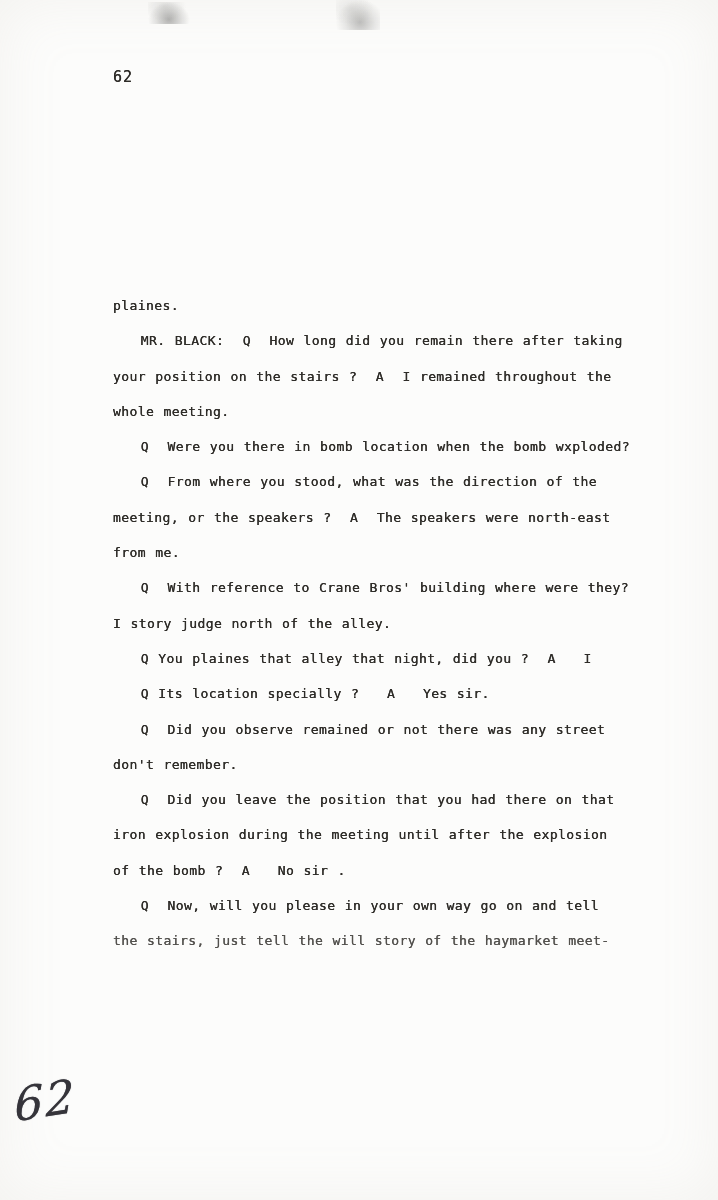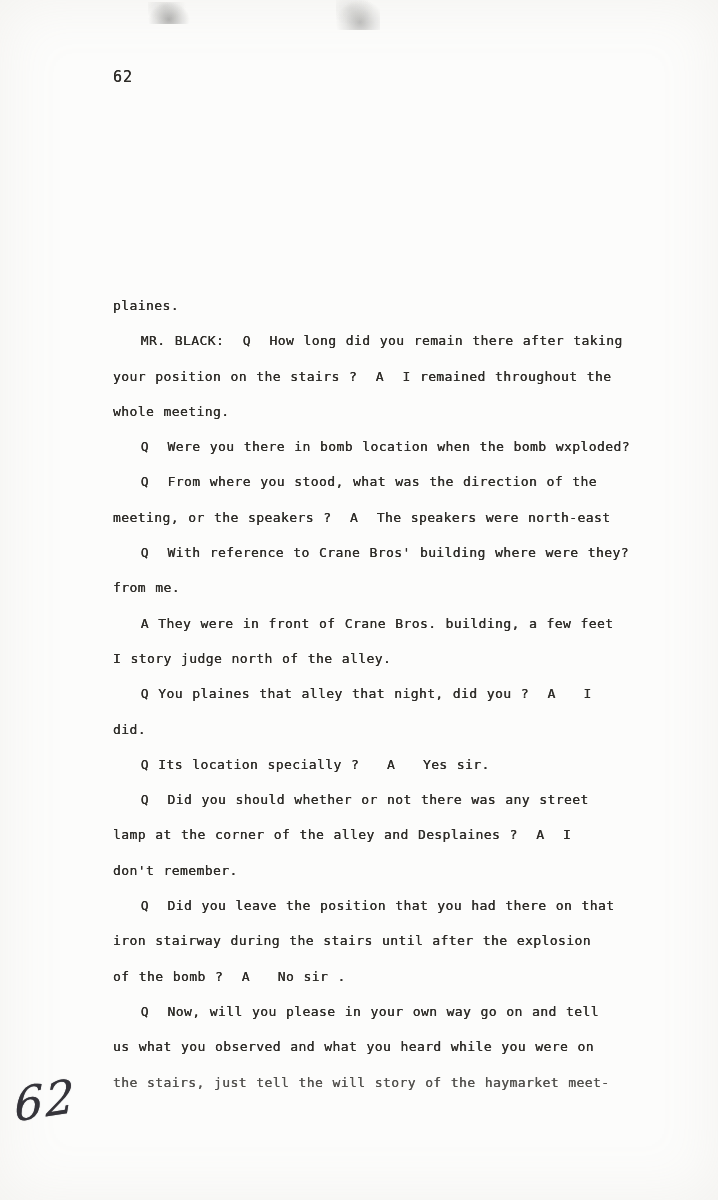--- a/index.html
+++ b/index.html
@@ -95,33 +95,29 @@
   <div class="typed typed-page-number">62</div>
 
   <div class="typed transcript-body">
       <span class="t-line">plaines.</span>
       <span class="t-line">   MR. BLACK:  Q  How long did you remain there after taking</span>
       <span class="t-line">your position on the stairs ?  A  I remained throughout the</span>
       <span class="t-line">whole meeting.</span>
       <span class="t-line">   Q  Were you there in bomb location when the bomb wxploded?</span>
       <span class="t-line">   Q  From where you stood, what was the direction of the</span>
       <span class="t-line">meeting, or the speakers ?  A  The speakers were north-east</span>
+      <span class="t-line">from me.</span>
       <span class="t-line">   Q  With reference to Crane Bros' building where were they?</span>
-      <span class="t-line">from me.</span>
-      <span class="t-line">   A They were in front of Crane Bros. building, a few feet</span>
       <span class="t-line">I story judge north of the alley.</span>
       <span class="t-line">   Q You plaines that alley that night, did you ?  A   I</span>
-      <span class="t-line">did.</span>
       <span class="t-line">   Q Its location specially ?   A   Yes sir.</span>
-      <span class="t-line">   Q  Did you should whether or not there was any street</span>
-      <span class="t-line">lamp at the corner of the alley and Desplaines ?  A  I</span>
+      <span class="t-line">   Q  Did you observe remained or not there was any street</span>
       <span class="t-line">don't remember.</span>
       <span class="t-line">   Q  Did you leave the position that you had there on that</span>
-      <span class="t-line">iron stairway during the stairs until after the explosion</span>
+      <span class="t-line">iron explosion during the meeting until after the explosion</span>
       <span class="t-line">of the bomb ?  A   No sir .</span>
       <span class="t-line">   Q  Now, will you please in your own way go on and tell</span>
-      <span class="t-line">us what you observed and what you heard while you were on</span>
       <span class="t-line">the stairs, just tell the will story of the haymarket meet-</span>
     </div>
 
   <div class="handwritten-page-number">62</div>
 
 </div>
 
 </body></html>

